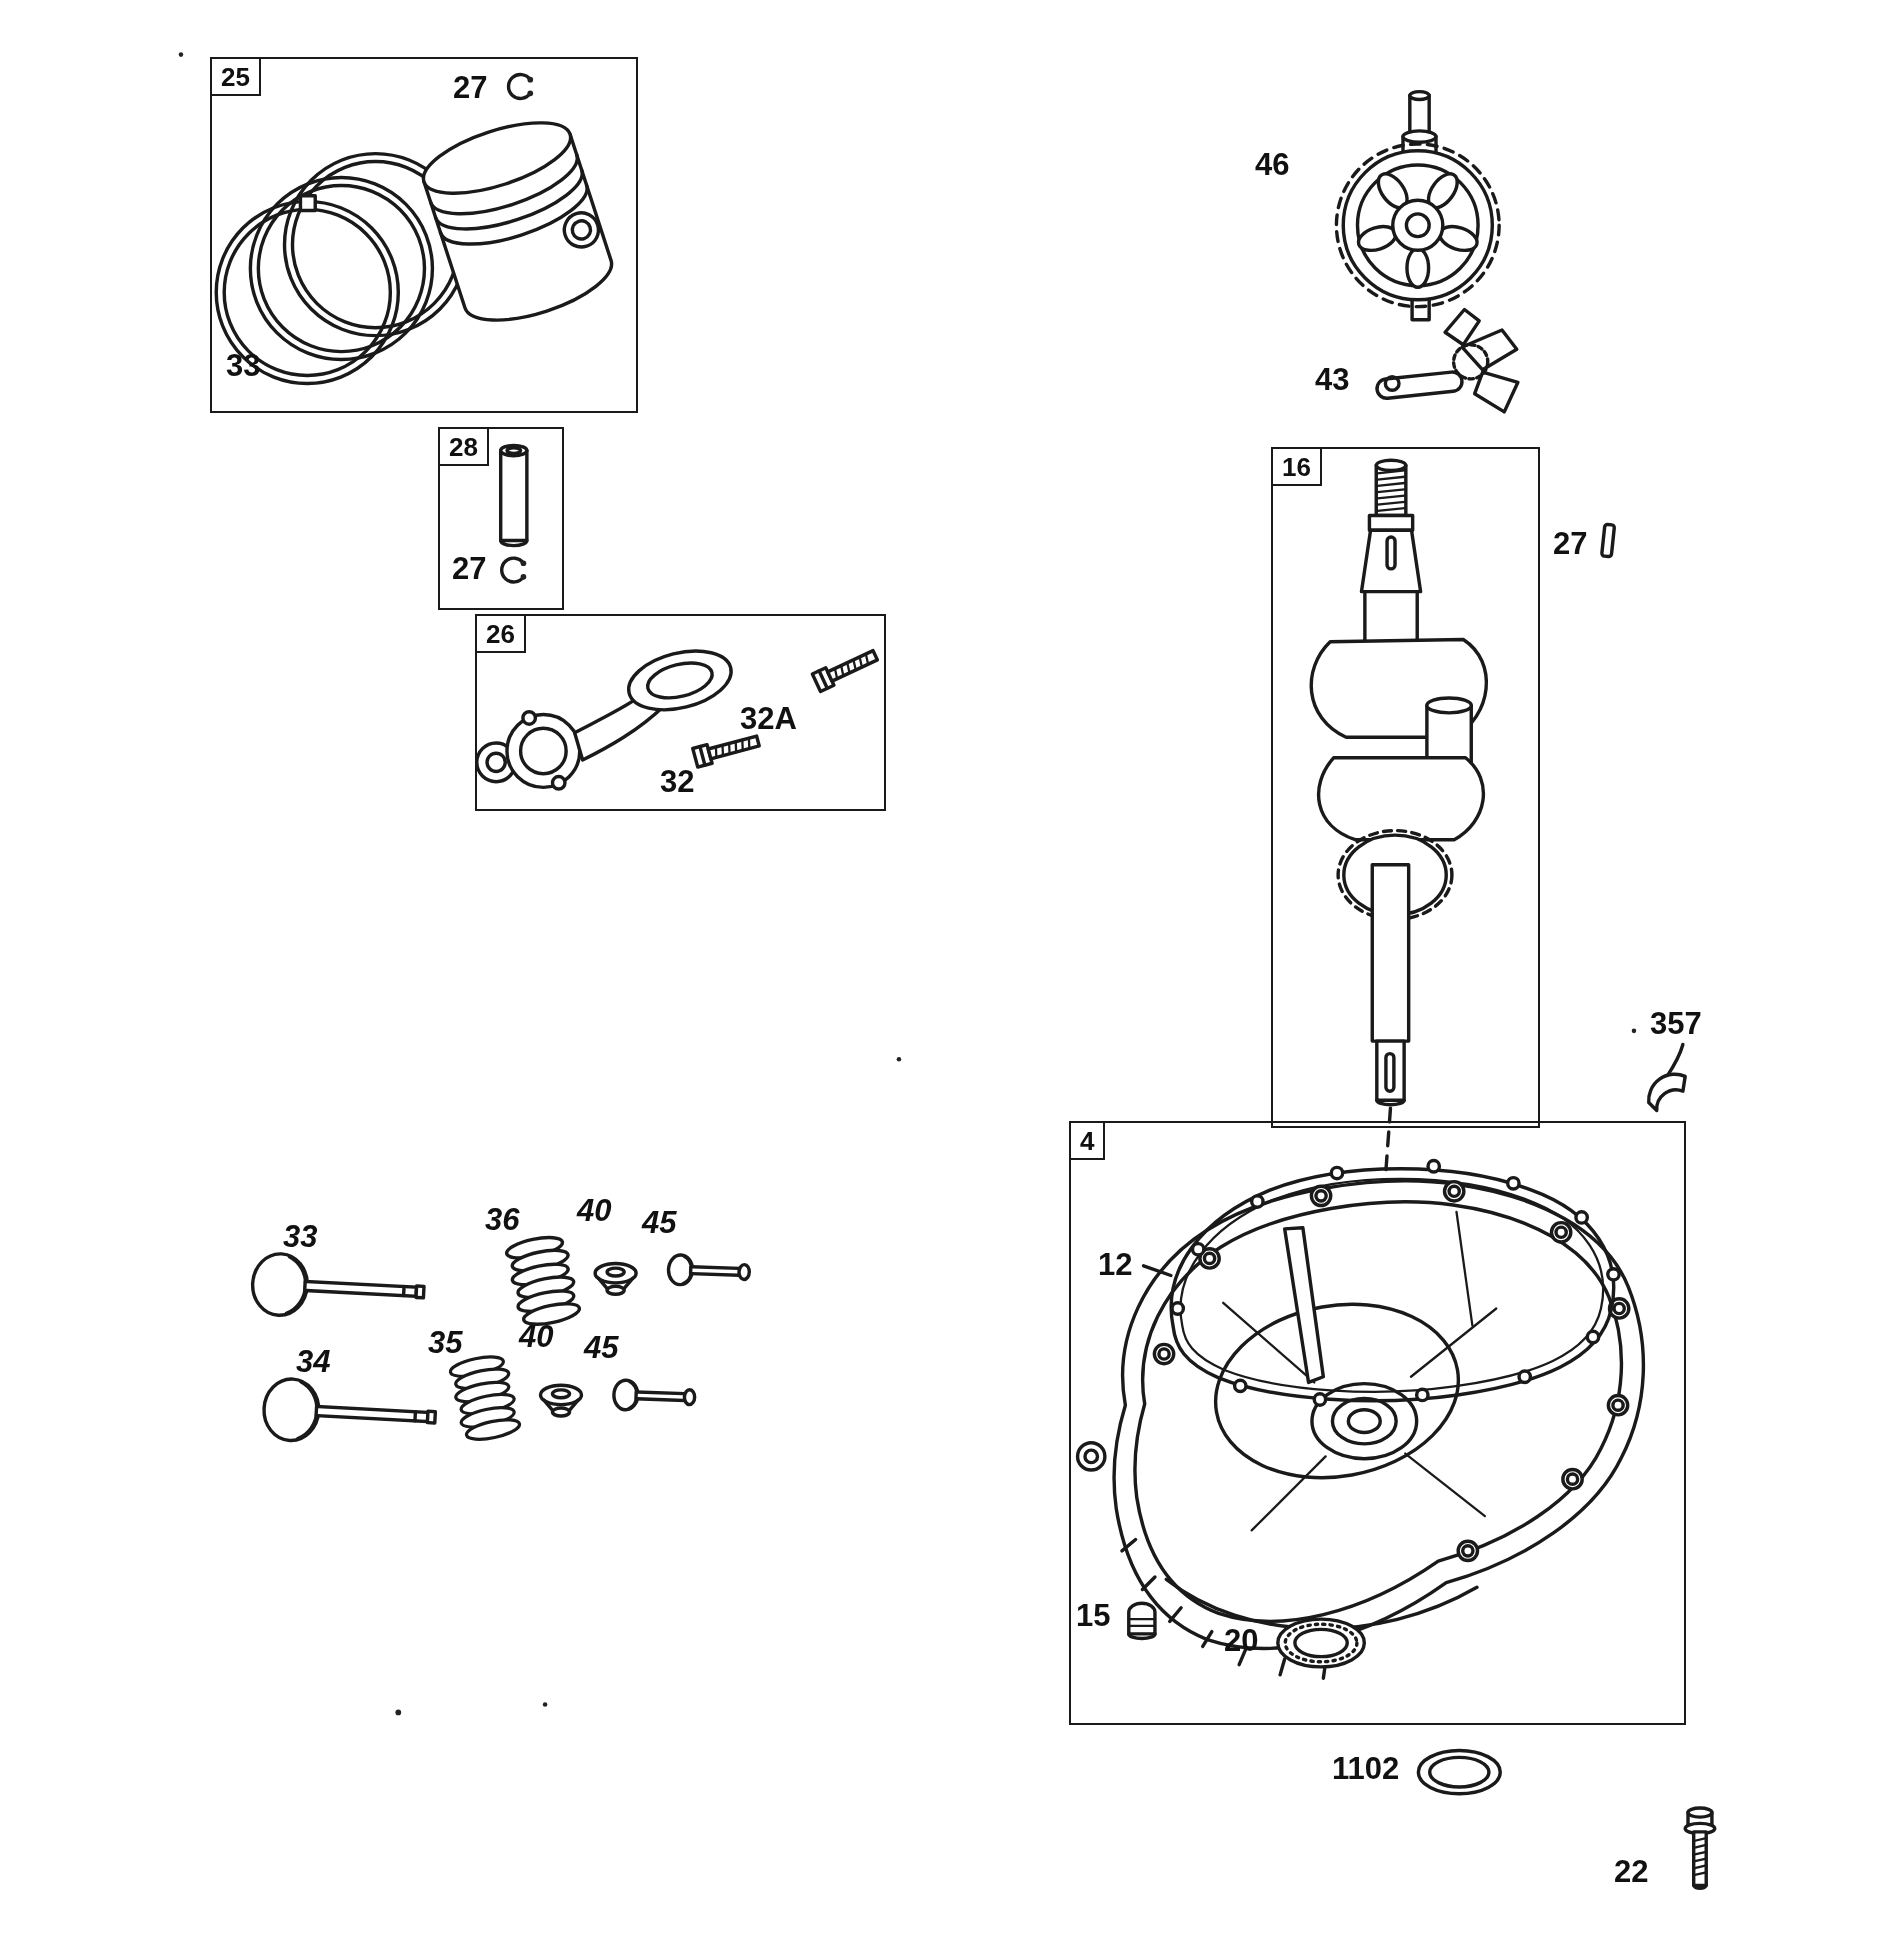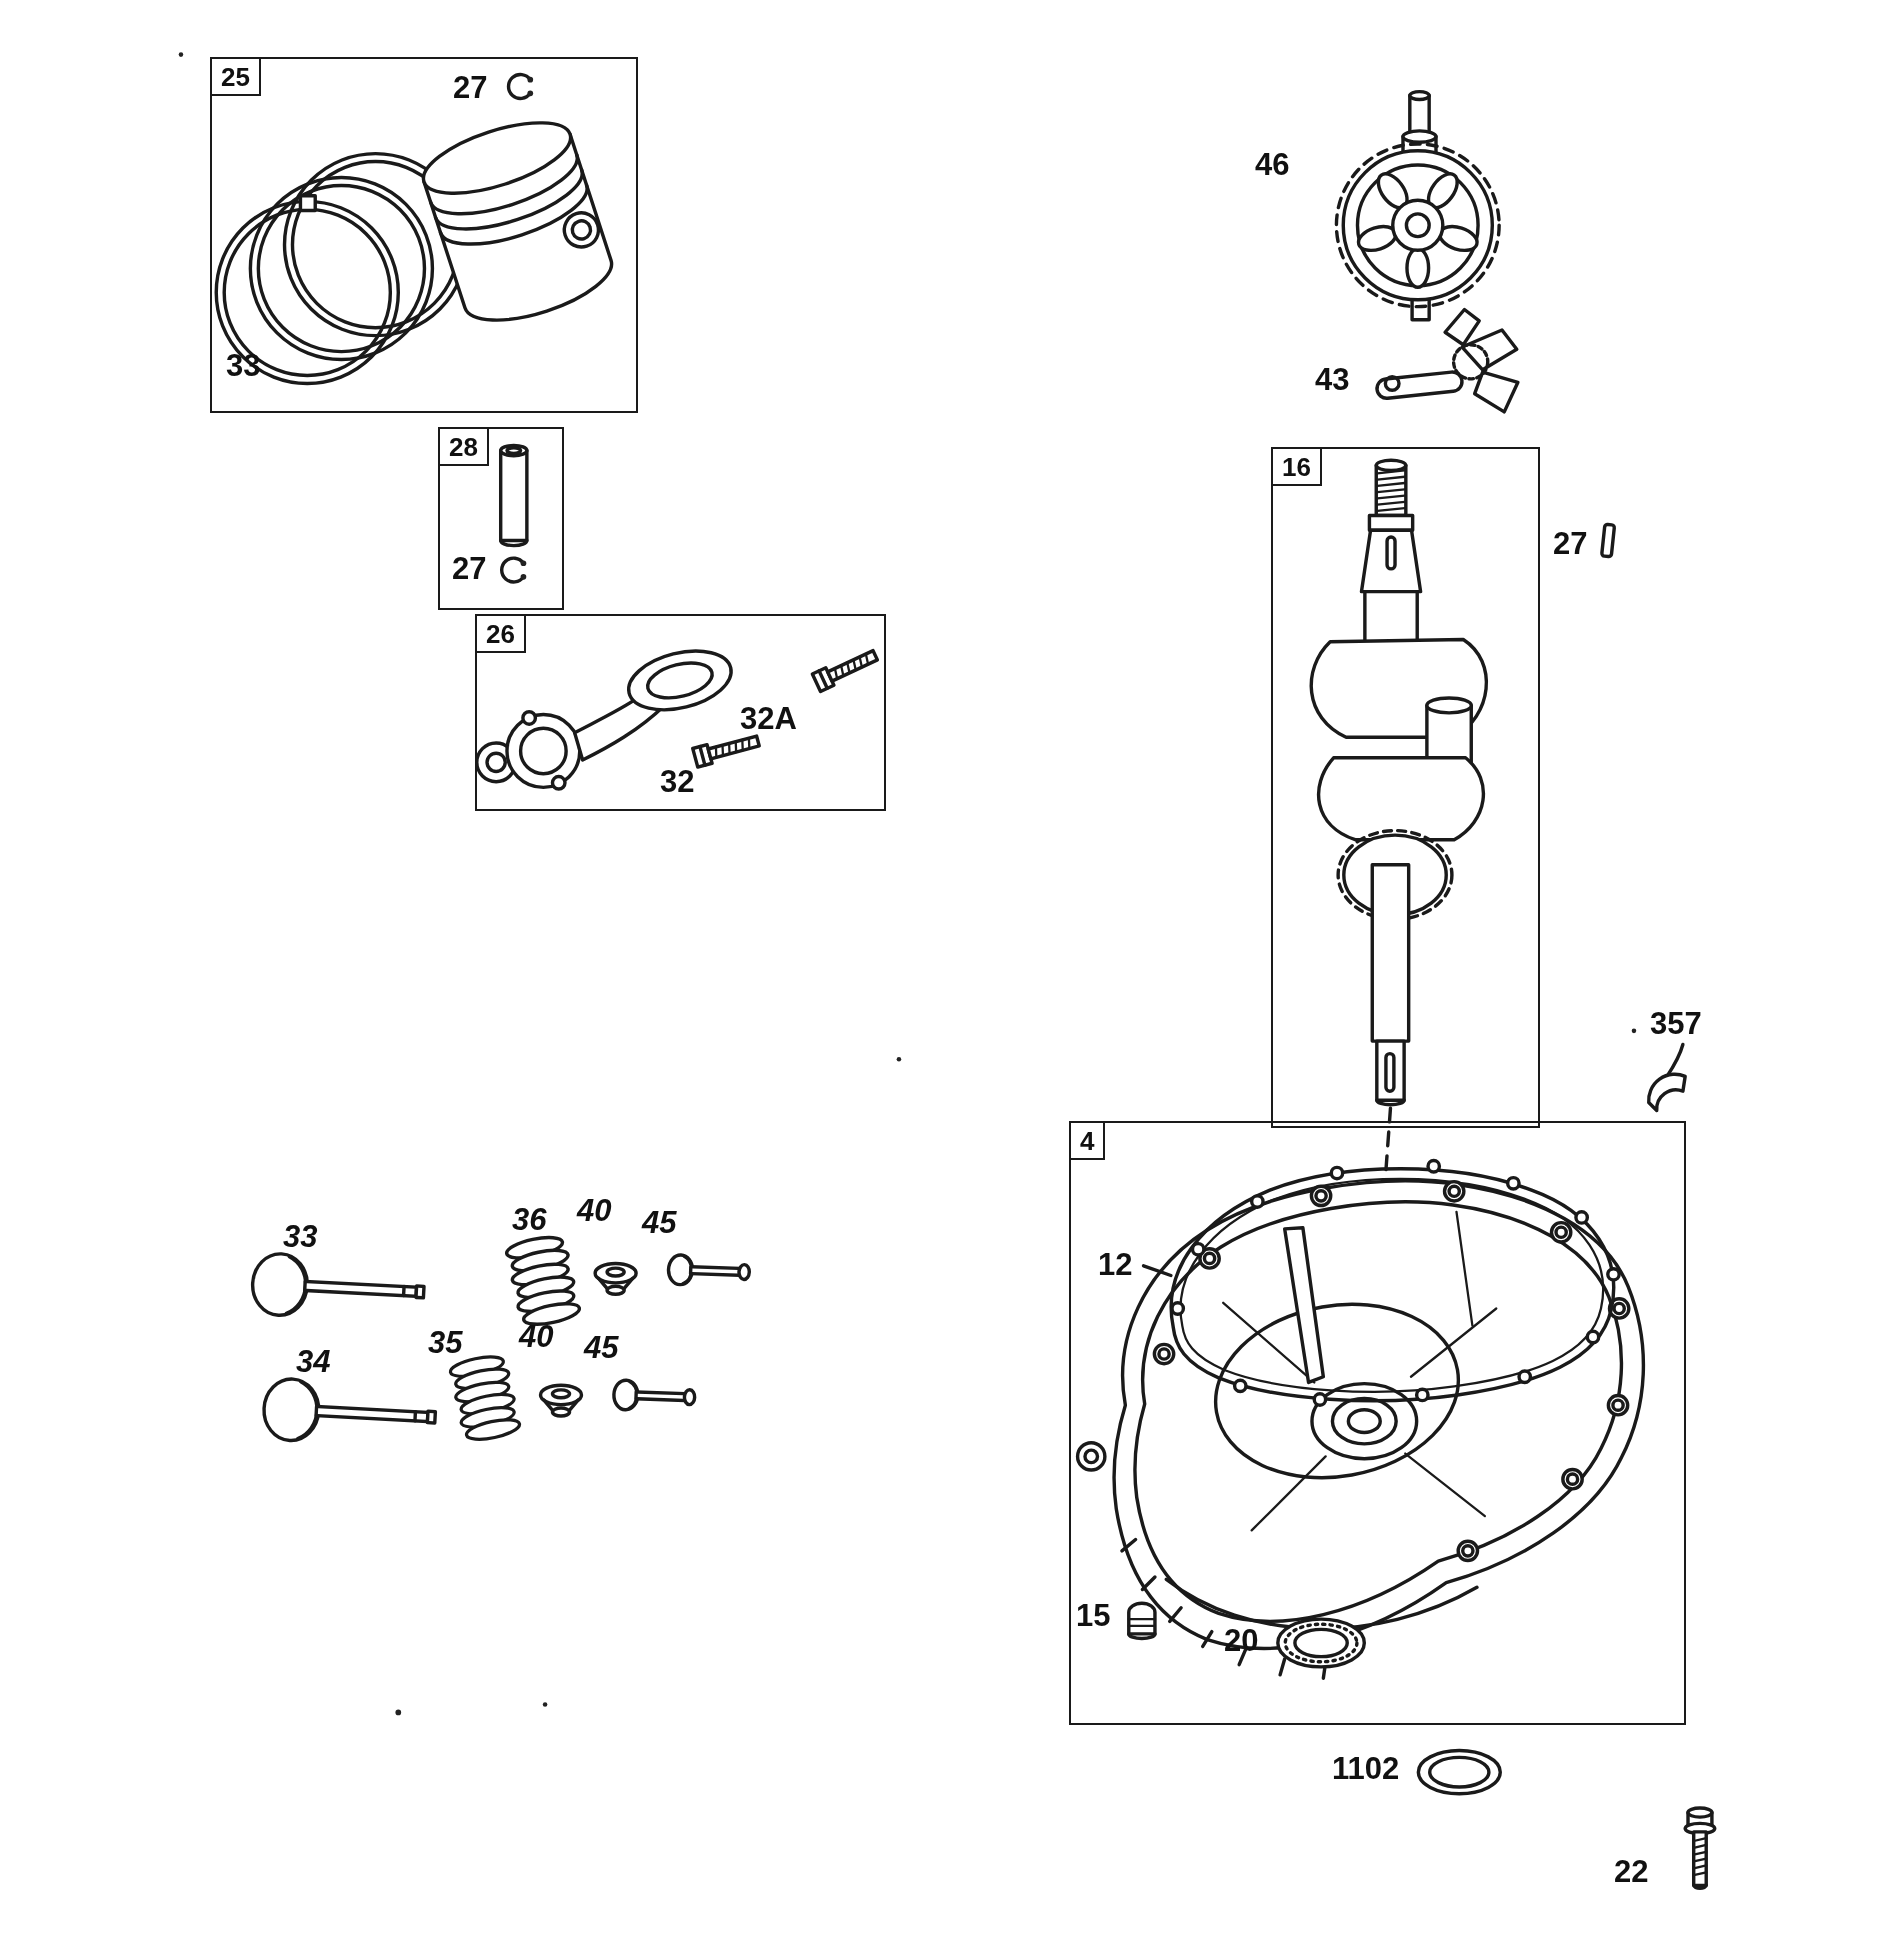--- a/index.html
+++ b/index.html
@@ -324,21 +324,21 @@
 <div class="lbl" style="left:1255px;top:149px">46</div>
 <div class="lbl" style="left:1315px;top:364px">43</div>
 <div class="lbl" style="left:1553px;top:528px">27</div>
 <div class="lbl" style="left:1650px;top:1008px">357</div>
 <div class="lbl" style="left:1098px;top:1249px">12</div>
 <div class="lbl" style="left:1076px;top:1600px">15</div>
 <div class="lbl" style="left:1224px;top:1625px">20</div>
 <div class="lbl" style="left:1332px;top:1753px">1102</div>
 <div class="lbl" style="left:1614px;top:1856px">22</div>
 <div class="lbl it" style="left:283px;top:1221px">33</div>
-<div class="lbl it" style="left:512px;top:1204px">36</div>
+<div class="lbl it" style="left:485px;top:1204px">36</div>
 <div class="lbl it" style="left:577px;top:1195px">40</div>
 <div class="lbl it" style="left:642px;top:1207px">45</div>
 <div class="lbl it" style="left:296px;top:1346px">34</div>
 <div class="lbl it" style="left:428px;top:1327px">35</div>
 <div class="lbl it" style="left:519px;top:1321px">40</div>
 <div class="lbl it" style="left:584px;top:1332px">45</div>
 
 </div>
 
 

